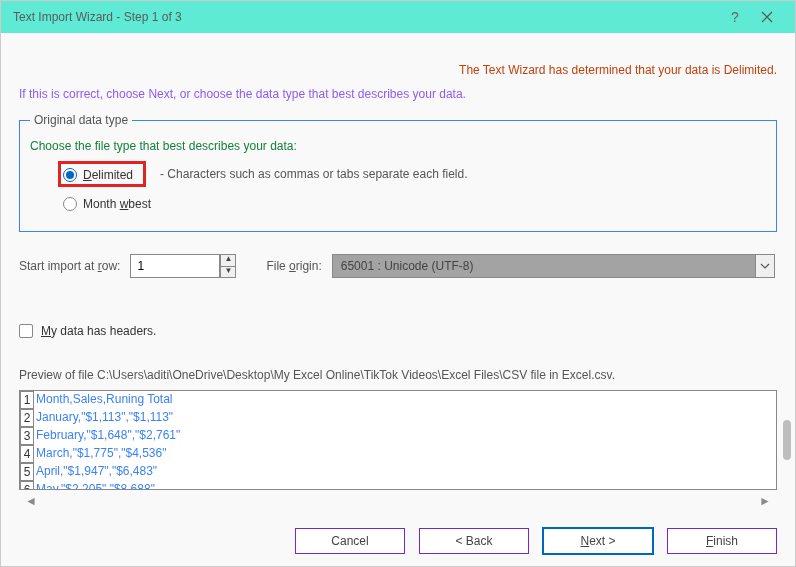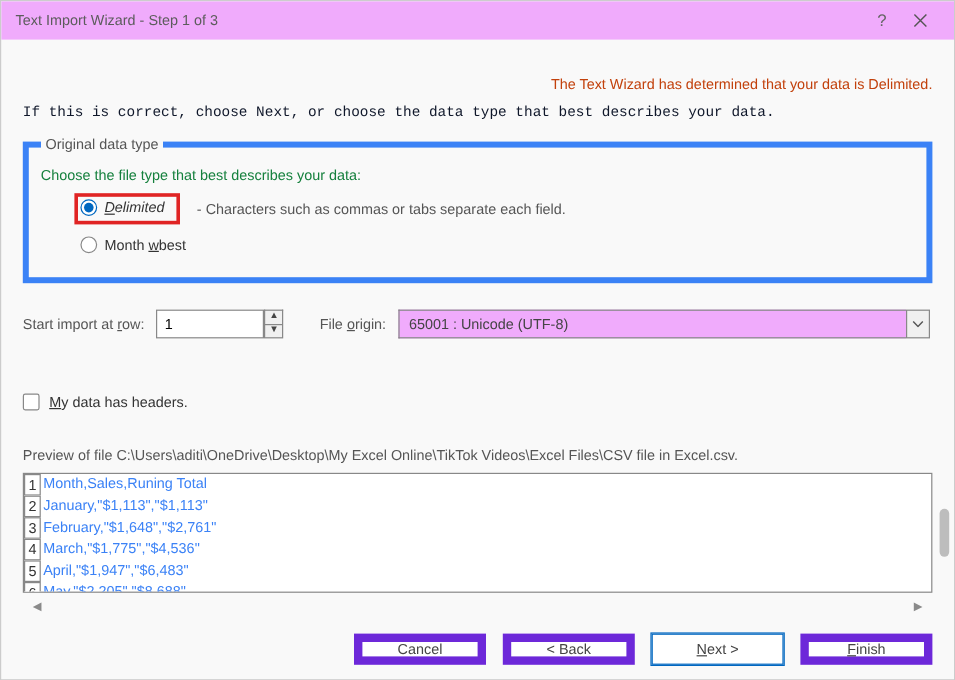--- a/index.html
+++ b/index.html
@@ -1,58 +1,58 @@
 <!DOCTYPE html>
 <html><head>
 <meta charset="utf-8">
 <style>
   * { box-sizing: border-box; font-family: "Segoe UI", Tahoma, sans-serif; font-size: 12px; }
   body { margin: 0; background: #f9f9f9; width: 796px; height: 567px; border: 1px solid #ccc; position: relative; color: #444; overflow: hidden; }
-  .titlebar { height: 32px; background: #f0abfc; display: flex; align-items: center; padding: 0 12px; color: #5c5c5c; }
+  .titlebar { height: 32px; background: #5eead4; display: flex; align-items: center; padding: 0 12px; color: #5c5c5c; }
   .titlebar .title { flex: 1; font-size: 12px; }
   .titlebar .help, .titlebar .close { width: 32px; text-align: center; color: #666; font-size: 14px; }
   .titlebar .close svg { display: block; margin: 0 auto; }
   .content { padding: 8px 18px 0 18px; }
   .intro1 { margin: 22px 0 10px 0; color: #c2410c; text-align: right; }
-  .intro2 { margin: 0 0 12px 0; color: #0f172a; font-family: Liberation Mono, monospace; }
-  fieldset.orig { border: 5px solid #3b82f6; padding: 6px 10px 10px 10px; margin: 0; }
+  .intro2 { margin: 0 0 12px 0; color: #8b5cf6; }
+  fieldset.orig { border: 1px solid #3b82f6; padding: 6px 10px 10px 10px; margin: 0; }
   fieldset.orig legend { color: #555; padding: 0 4px; }
   .orig-desc { margin: 6px 0 8px 0; color: #15803d; }
   .radio-row { display: flex; align-items: center; margin: 2px 0 4px 28px; height: 26px; }
   .radio { width: 14px; height: 14px; border-radius: 50%; border: 1px solid #888; margin-right: 6px; background: #fff; display: inline-flex; align-items: center; justify-content: center; }
   .radio.selected { border-color: #0067c0; }
   .radio.selected::after { content:""; width:8px; height:8px; border-radius:50%; background:#0067c0; }
   .radio-label { color: #333; }
   .ul { text-decoration: underline; }
   .radio-desc { margin-left: 10px; color: #555; }
-  .highlight-box { border: 3px solid #e02424; padding: 2px 10px 2px 2px; display: inline-flex; align-items: flex-start; margin-right: 4px; height: 26px; font-style: italic; }
+  .highlight-box { border: 3px solid #e02424; padding: 2px 10px 2px 2px; display: inline-flex; align-items: flex-end; margin-right: 4px; height: 26px; }
   .row-import { display: flex; align-items: center; margin: 22px 2px 0 0; gap: 10px; }
   .row-import label { color: #555; }
   .spin-wrap { display:flex; }
   .spin-input { width: 90px; height: 24px; border: 1px solid #888; padding: 0 6px; background: #fff; }
   .spin-buttons { display:flex; flex-direction:column; }
   .spin-btn { width: 16px; height: 12px; border: 1px solid #888; background:#f0f0f0; font-size:8px; line-height:8px; text-align:center; }
   .spin-btn:first-child { border-bottom:none; }
   .file-origin-label { margin-left: 20px; color: #555; }
   .combo { flex: 1; display:flex; height: 24px; }
-  .combo-input { flex:1; border:1px solid #888; padding: 0 8px; background:#f0abfc; display:flex; align-items:center; border-right:none; }
+  .combo-input { flex:1; border:1px solid #888; padding: 0 8px; background:#a3a3a3; display:flex; align-items:center; border-right:none; }
   .combo-btn { width:20px; border:1px solid #888; background:#f0f0f0; display:flex; align-items:center; justify-content:center; }
   .combo-btn svg { display:block; }
   .headers-row { display:flex; align-items:center; gap:8px; margin: 46px 0 0 0; }
   .checkbox { width:14px; height:14px; border:1px solid #888; border-radius:2px; background:#fff; }
   .headers-label { color:#333; }
   .preview-label { margin: 30px 0 8px 0; color: #555; }
   .preview-box { border: 1px solid #888; background:#fff; height: 100px; overflow:hidden; padding:0; position:relative; }
   .preview-line { display:flex; font-family: Consolas, "Courier New", monospace; font-size: 13px; line-height: 16px; }
   .line-num { width:14px; text-align:center; border:1px solid #888; margin:0; background:#fff; color:#333; font-size:12px; }
   .line-txt { padding-left:2px; color:#3b82f6; }
   .preview-scroll-ind { position:absolute; right:-14px; top:30px; width:8px; height:40px; background:#bdbdbd; border-radius:4px; }
   .hscroll { display:flex; align-items:center; justify-content:space-between; padding: 4px 6px 0 6px; color:#8a8a8a; font-size:11px; }
   .buttons { position:absolute; bottom:12px; right:18px; display:flex; gap:14px; }
-  .btn { width:110px; height:26px; border:7px solid #6d28d9; background:#fff; display:flex; align-items:center; justify-content:center; color:#444; }
+  .btn { width:110px; height:26px; border:1px solid #6d28d9; background:#fff; display:flex; align-items:center; justify-content:center; color:#444; }
   .btn.default { border: 1px solid #0067c0; outline: 1px solid #0067c0; }
   .preview-wrap { position:relative; }
 </style>
 </head>
 <body>
 
 <div class="titlebar">
   <div class="title">Text Import Wizard - Step 1 of 3</div>
   <div class="help">?</div>
   <div class="close">

